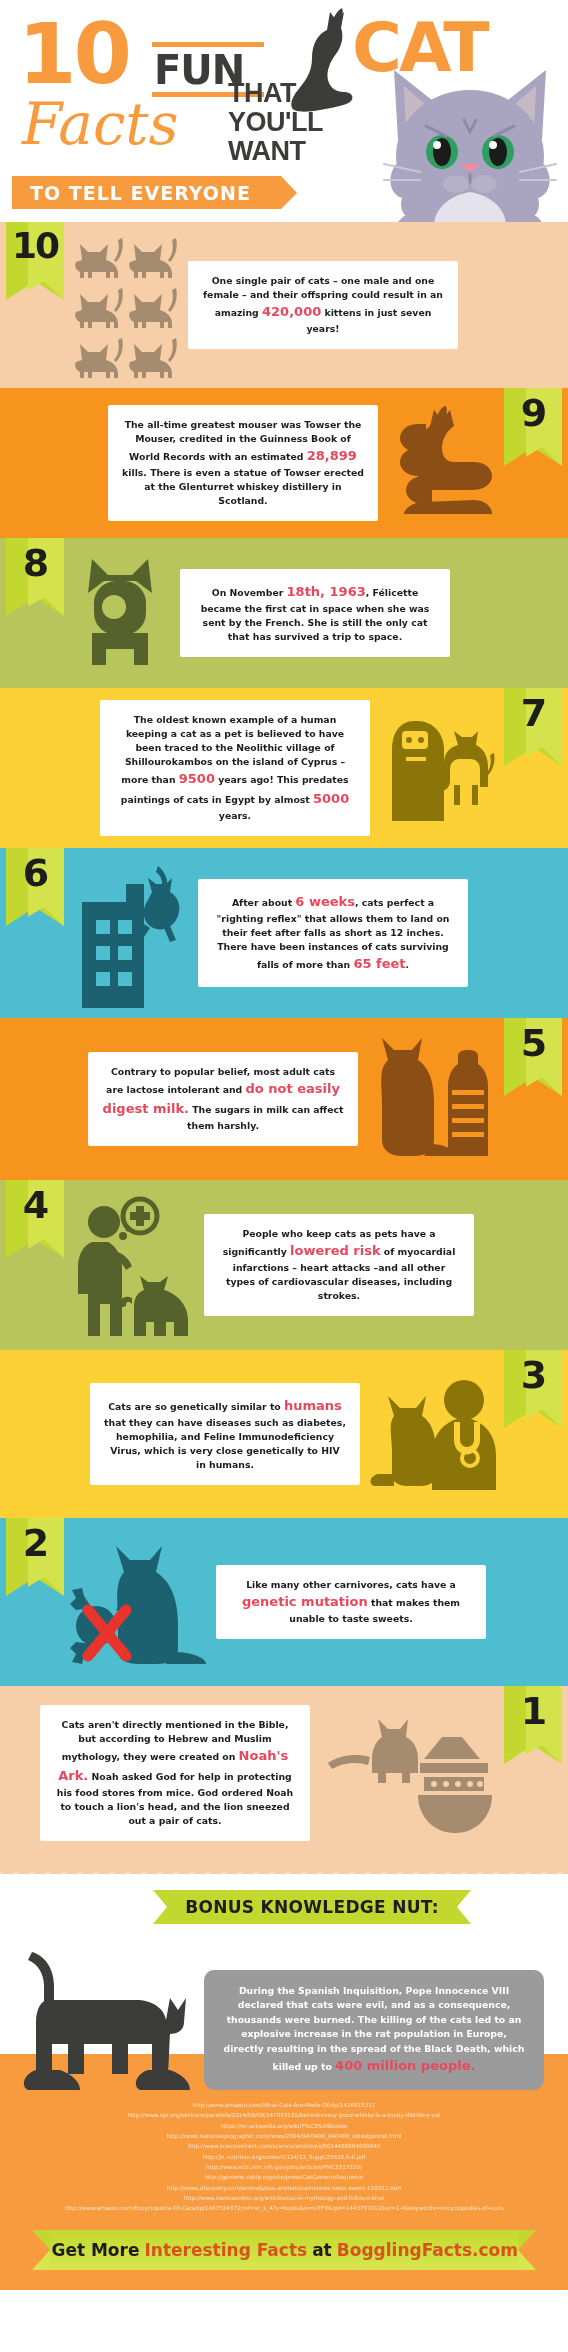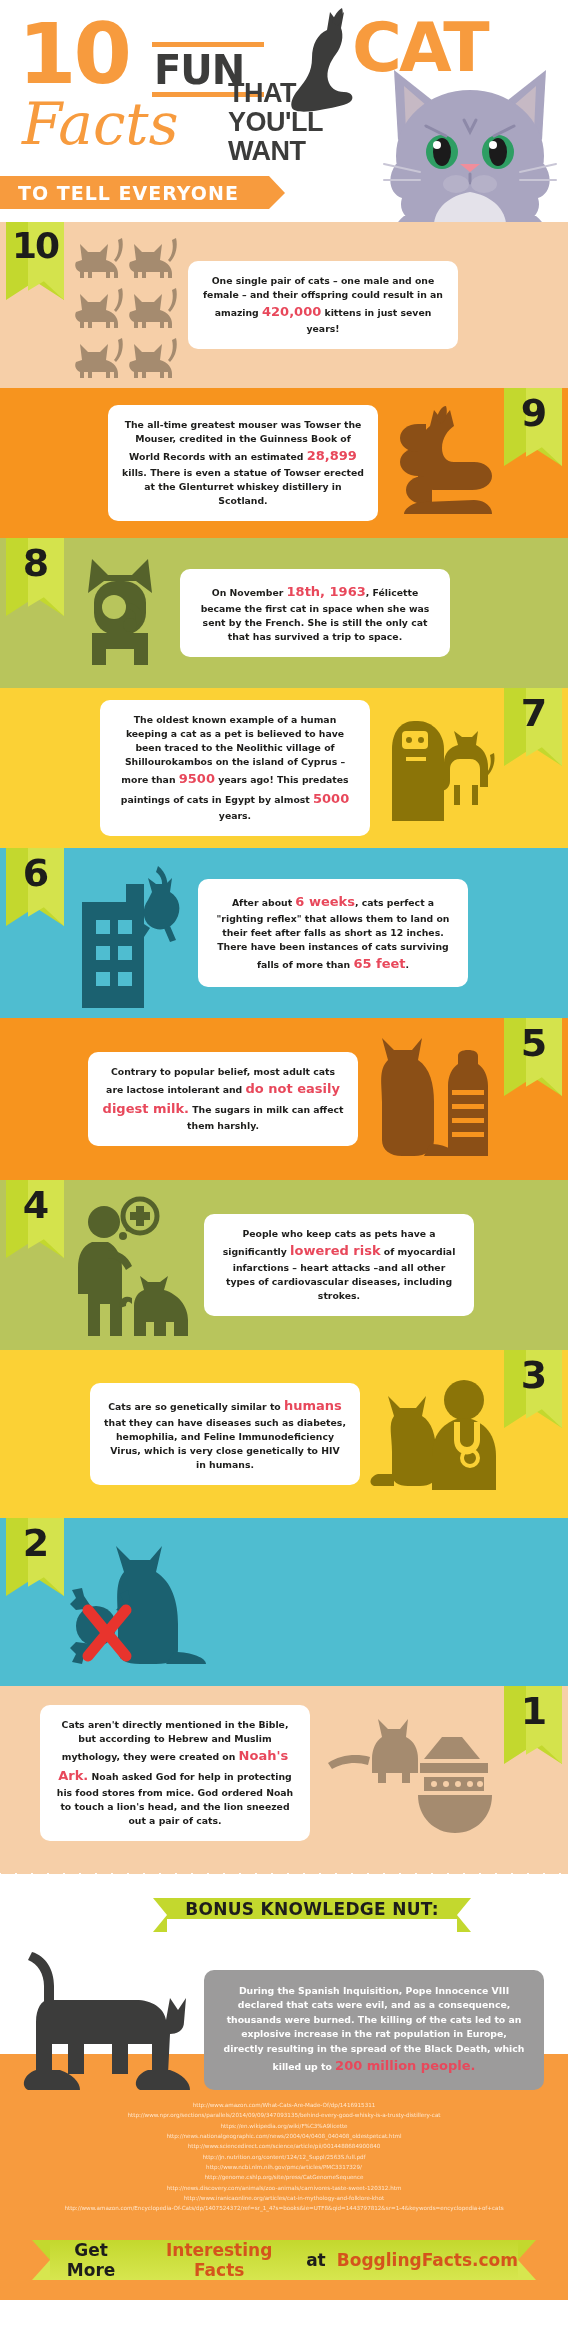--- a/index.html
+++ b/index.html
@@ -67,21 +67,21 @@
     position: absolute;
     left: 228px; top: 80px;
     font-size: 27px; font-weight: 700; color: #3C3C3B;
     line-height: 1.0;
     font-family: Liberation Sans, sans-serif;
     letter-spacing: -0.5px;
   }
   .hdr-that div { margin-bottom: 2px; }
   .hdr-banner {
     position: absolute;
-    left: 0; top: 176px;
+    left: 12px; top: 176px;
     height: 33px;
     background: #F79B3E;
     color: #ffffff;
     font-size: 19px;
     font-weight: 700;
     letter-spacing: 1px;
     display: flex;
     align-items: center;
     padding: 0 30px 0 18px;
     font-family: "DejaVu Sans", sans-serif;
@@ -149,21 +149,21 @@
 
   .art {
     flex: 0 0 auto;
     display: flex;
     align-items: center;
     justify-content: center;
   }
 
   .bubble {
     background: #ffffff;
-    border-radius: 10px;
+    border-radius: 2px;
     padding: 13px 14px;
     font-size: 9.3px;
     line-height: 1.52;
     color: #1D1D1B;
     text-align: center;
     font-weight: 700;
     font-family: "DejaVu Sans", sans-serif;
     flex: 1 1 auto;
     margin: 4px 10px;
     max-width: 270px;
@@ -185,23 +185,23 @@
 
   
   .bonus {
     position: relative;
     background: #ffffff;
     padding: 16px 0 20px 0;
     min-height: 180px;
   }
   .bonus-ribbon {
     position: relative;
-    margin: 8px auto 0 auto;
+    margin: 0 auto 0 auto;
     width: 290px;
-    height: 21px;
+    height: 34px;
     background: #C3D82E;
     color: #1D1D1B;
     font-size: 17px;
     font-weight: 700;
     display: flex; align-items: center; justify-content: center;
     font-family: "DejaVu Sans", sans-serif;
     letter-spacing: 0.3px;
     left: 28px;
   }
   .bonus-ribbon::before {
@@ -251,29 +251,29 @@
   .sources-list {
     color: #FFE6CC;
     font-size: 5.6px;
     line-height: 1.85;
     font-family: "DejaVu Sans", sans-serif;
     word-break: break-all;
     padding: 0 14px;
   }
   .footer-ribbon {
     position: relative;
-    margin: 26px auto 6px auto;
+    margin: 16px auto 6px auto;
     width: 468px;
     height: 40px;
     background: linear-gradient(180deg,#C3D82E 0%, #D7E64F 100%);
     display: flex; align-items: center; justify-content: flex-end;
     font-size: 17px; font-weight: 700;
     font-family: "DejaVu Sans", sans-serif;
     color: #1D1D1B;
-    gap: 11px;
+    gap: 5px;
   }
   .footer-ribbon .orange { color: #D4541C; }
   .footer-ribbon::before {
     content:""; position:absolute; left:-18px; top:0;
     border-top:20px solid #C3D82E; border-bottom:20px solid #D7E64F;
     border-left:18px solid transparent;
   }
   .footer-ribbon::after {
     content:""; position:absolute; right:-18px; top:0;
     border-top:20px solid #C3D82E; border-bottom:20px solid #D7E64F;
@@ -571,20 +571,21 @@
           <path d="M104 120 C122 120 136 126 136 132 L96 132 Z"></path>
           <circle cx="26" cy="94" r="20"></circle>
           <path d="M6 78 L0 72 L6 66 L2 58 L12 56 L14 64 L22 76 Z"></path>
           <path d="M46 78 L54 70 L50 62 L58 58 L60 68 L56 80 Z"></path>
           <path d="M6 110 L0 116 L6 122 L2 130 L12 132 L14 124 L22 112 Z"></path>
           <path d="M46 110 L54 118 L50 126 L58 130 L60 120 L56 108 Z"></path>
         </g>
         <path d="M18 78 L56 124 M56 78 L18 124" stroke="#E8342D" stroke-width="11" stroke-linecap="round"></path>
       </svg>
     </div>
+    <div class="bubble">Like many other carnivores, cats have a <span class="hl big">genetic mutation</span> that makes them unable to taste sweets.</div>
   </div>
 
   <div class="fact right" style="background:#F6CFA8; min-height:174px;">
     <div class="ribbon">
       <div class="band"></div>
       <div class="band-light"></div>
       <div class="num">1</div>
     </div>
     <div class="art">
       <svg width="178" height="124" viewBox="0 0 178 124">
@@ -615,21 +616,21 @@
     <div class="bonus-cat">
       <svg width="172" height="150" viewBox="0 0 172 150">
         <g fill="#3C3C3B">
           <path d="M36 38 C36 22 28 8 14 4 L10 12 C20 16 26 26 26 38 L26 56 L36 56 Z"></path>
           <path d="M30 52 L118 52 C134 52 146 60 148 72 L152 50 L160 62 L168 50 L166 74 C166 82 160 86 152 86 L150 126 L134 126 L134 96 L110 96 L110 126 L94 126 L94 96 L66 96 L66 126 L50 126 L50 96 L34 96 L34 126 L18 126 L18 74 C18 60 24 52 30 52 Z"></path>
           <path d="M18 122 C6 126 2 138 10 142 L62 142 C62 134 54 126 42 122 Z"></path>
           <path d="M130 122 C118 126 114 138 122 142 L172 142 C172 134 164 126 152 122 Z"></path>
         </g>
       </svg>
     </div>
-    <div class="bonus-body">During the Spanish Inquisition, Pope Innocence VIII declared that cats were evil, and as a consequence, thousands were burned. The killing of the cats led to an explosive increase in the rat population in Europe, directly resulting in the spread of the Black Death, which killed up to <span class="hl">200 million people.</span></div>
+    <div class="bonus-body">During the Spanish Inquisition, Pope Innocence VIII declared that cats were evil, and as a consequence, thousands were burned. The killing of the cats led to an explosive increase in the rat population in Europe, directly resulting in the spread of the Black Death, which killed up to <span class="hl">400 million people.</span></div>
   </div>
 
   <div class="sources">
     <div class="sources-pill">Sources:</div>
     <div class="sources-list">
         <div>http://www.amazon.com/What-Cats-Are-Made-Of/dp/1416915311</div>
         <div>http://www.npr.org/sections/parallels/2014/09/09/347093135/behind-every-good-whisky-is-a-trusty-distillery-cat</div>
         <div>https://en.wikipedia.org/wiki/F%C3%A9licette</div>
         <div>http://news.nationalgeographic.com/news/2004/04/0408_040408_oldestpetcat.html</div>
         <div>http://www.sciencedirect.com/science/article/pii/0014488684900840</div>

